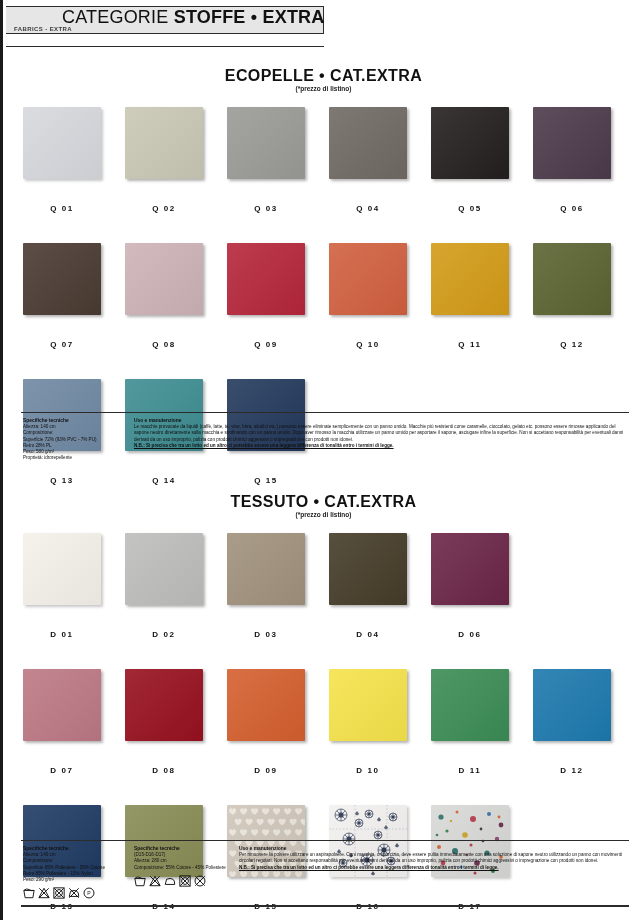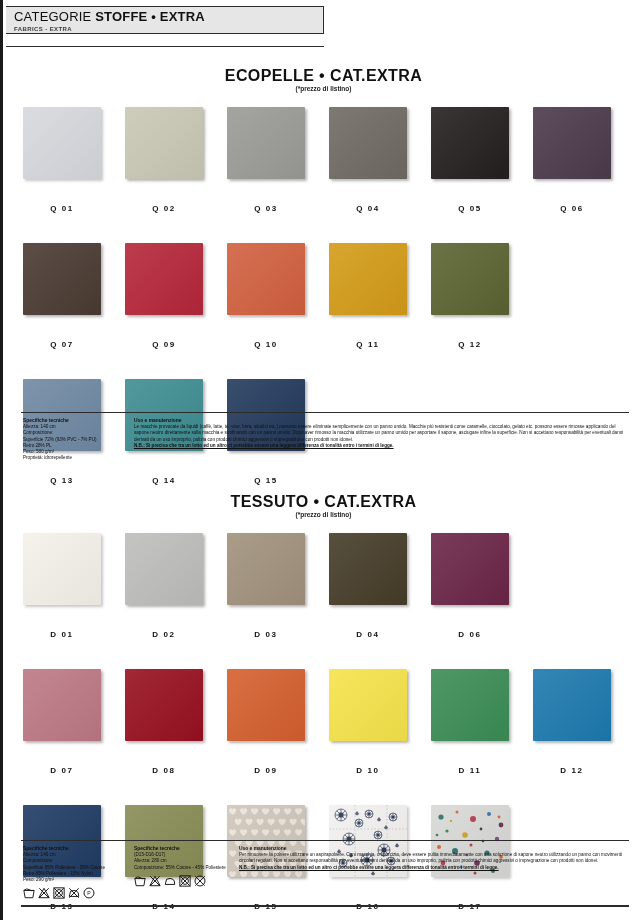--- a/index.html
+++ b/index.html
@@ -20,22 +20,22 @@
   .header-band{
     position:absolute;left:3px;top:6px;width:318px;height:28px;
     background:#e6e6e6;
     border-top:1px solid #2b2b2b;
     border-right:1px solid #2b2b2b;
     border-bottom:1px solid #2b2b2b;
     box-sizing:border-box;
     padding:3px 0 0 8px;
   }
   .header-title{
-    font-size:13px;letter-spacing:.2px;line-height:14px;
-    color:#111;white-space:nowrap;
+    font-size:18px;letter-spacing:.2px;line-height:14px;
+    color:#111;white-space:nowrap;margin-left:48px;
   }
   .header-title .thin{font-weight:400;}
   .header-title .bold{font-weight:bold;}
   .header-sub{
     font-size:6px;font-weight:bold;letter-spacing:.4px;
     color:#3a3a3a;line-height:8px;margin-top:1px;
   }
   .header-rule{
     position:absolute;left:3px;top:46px;width:318px;height:0;
     border-top:1px solid #2b2b2b;
@@ -135,20 +135,24 @@
         </div>
         <div class="cell">
           <div class="swatch" style="background: rgb(76, 58, 74);"></div>
           <div class="label">Q 06</div>
         </div>
       </div>
     <div class="row" id="eco-r1" style="margin-top:30px;">
         <div class="cell">
           <div class="swatch" style="background: rgb(74, 58, 50);"></div>
           <div class="label">Q 07</div>
+        </div>
+        <div class="cell">
+          <div class="swatch" style="background: rgb(205, 178, 182);"></div>
+          <div class="label">Q 08</div>
         </div>
         <div class="cell">
           <div class="swatch" style="background: rgb(181, 38, 58);"></div>
           <div class="label">Q 09</div>
         </div>
         <div class="cell">
           <div class="swatch" style="background: rgb(209, 96, 63);"></div>
           <div class="label">Q 10</div>
         </div>
         <div class="cell">

